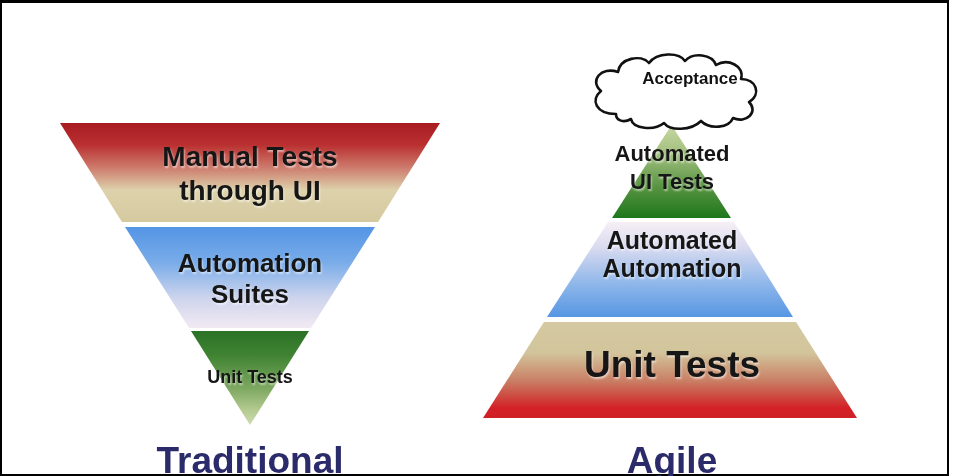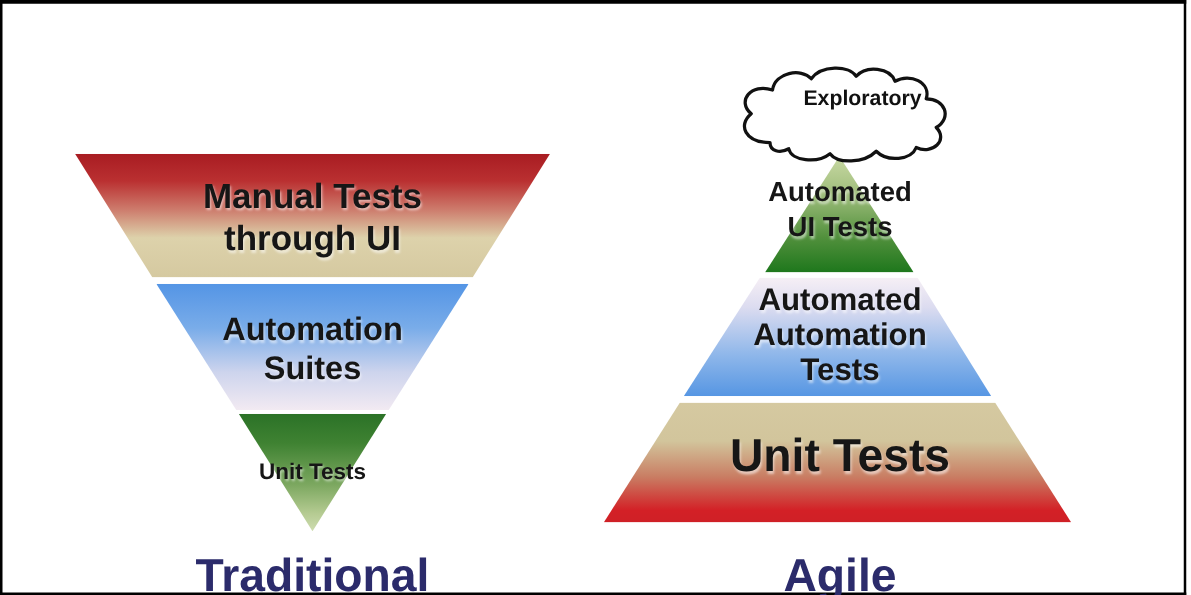--- a/index.html
+++ b/index.html
@@ -78,41 +78,40 @@
              C 109 2, 128 4, 132 15
              C 144 8, 161 16, 157 29
              C 172 29, 178 44, 165 52
              C 175 62, 162 74, 149 68
              C 145 78, 126 80, 117 71
              C 107 81, 86 81, 80 73
              C 70 81, 49 79, 47 69
              C 40 73, 32 71, 32 64 Z" fill="#ffffff" stroke="#111111" stroke-width="2.6" stroke-linejoin="round"></path>
   </svg>
   <div id="cloud-text">
-    <div>Exploratory</div>
+    <div>Acceptance</div>
   </div>
 
   <div class="lbl" id="lbl-automation">
     <div>Automation</div>
     <div>Suites</div>
   </div>
   <div class="lbl" id="lbl-manual">
     <div>Manual Tests</div>
     <div>through UI</div>
   </div>
   <div class="lbl" id="lbl-unit-left">Unit Tests</div>
 
   <div class="lbl" id="lbl-auto-ui">
     <div>Automated</div>
     <div>UI Tests</div>
   </div>
   <div class="lbl" id="lbl-acceptance">
     <div>Automated</div>
     <div>Automation</div>
-    <div>Tests</div>
   </div>
   <div class="lbl" id="lbl-unit-right">Unit Tests</div>
 
   <div class="title" id="lbl-traditional">Traditional</div>
   <div class="title" id="lbl-agile">Agile</div>
 
   <div class="frame" id="frame-top"></div>
   <div class="frame" id="frame-left"></div>
   <div class="frame" id="frame-bottom"></div>
   <div class="frame" id="frame-right"></div>

